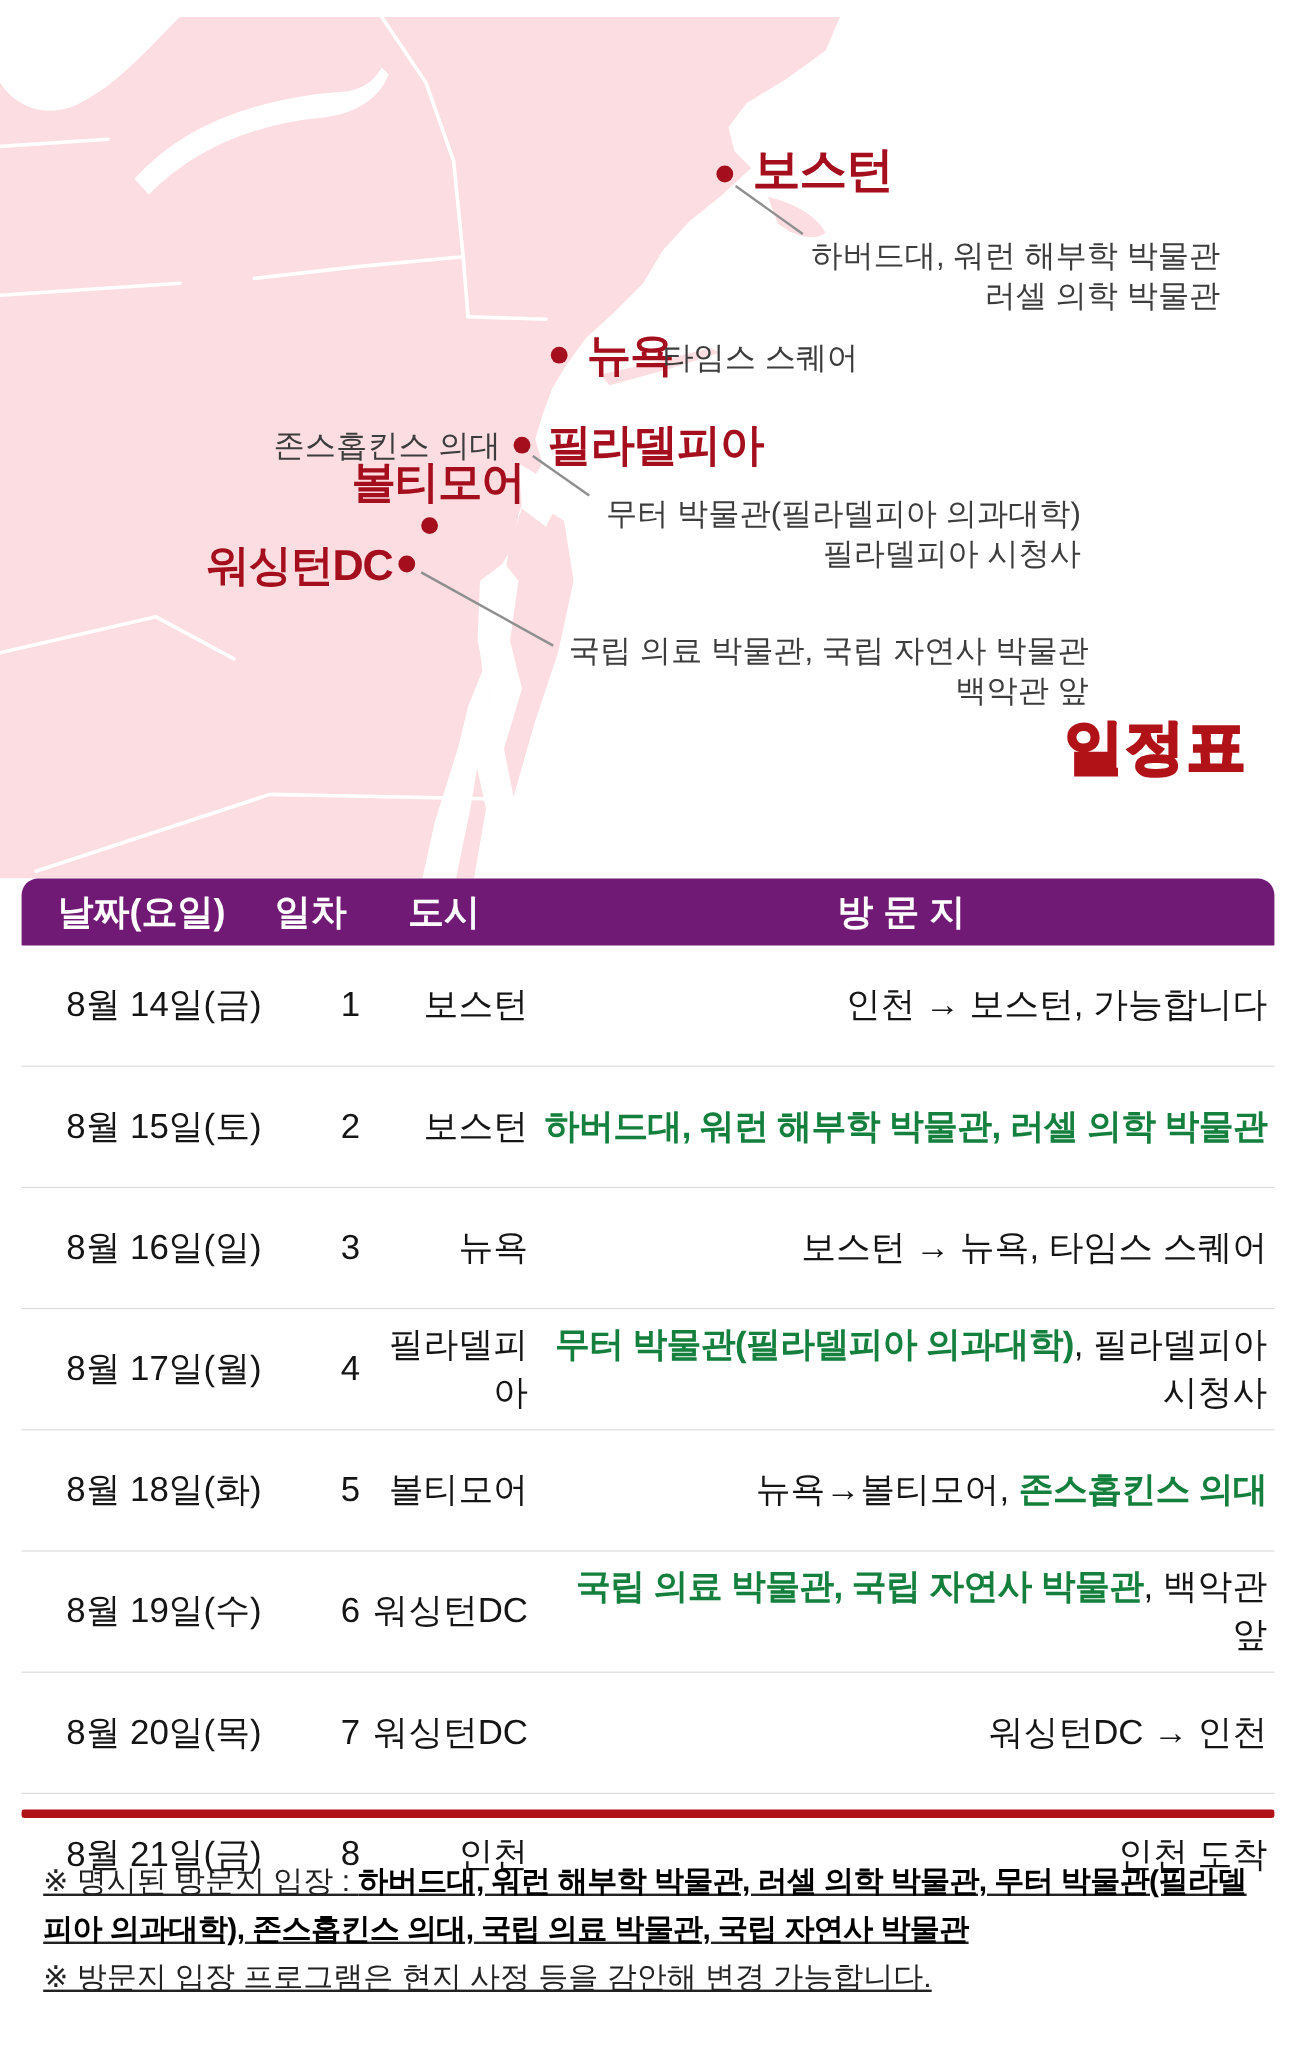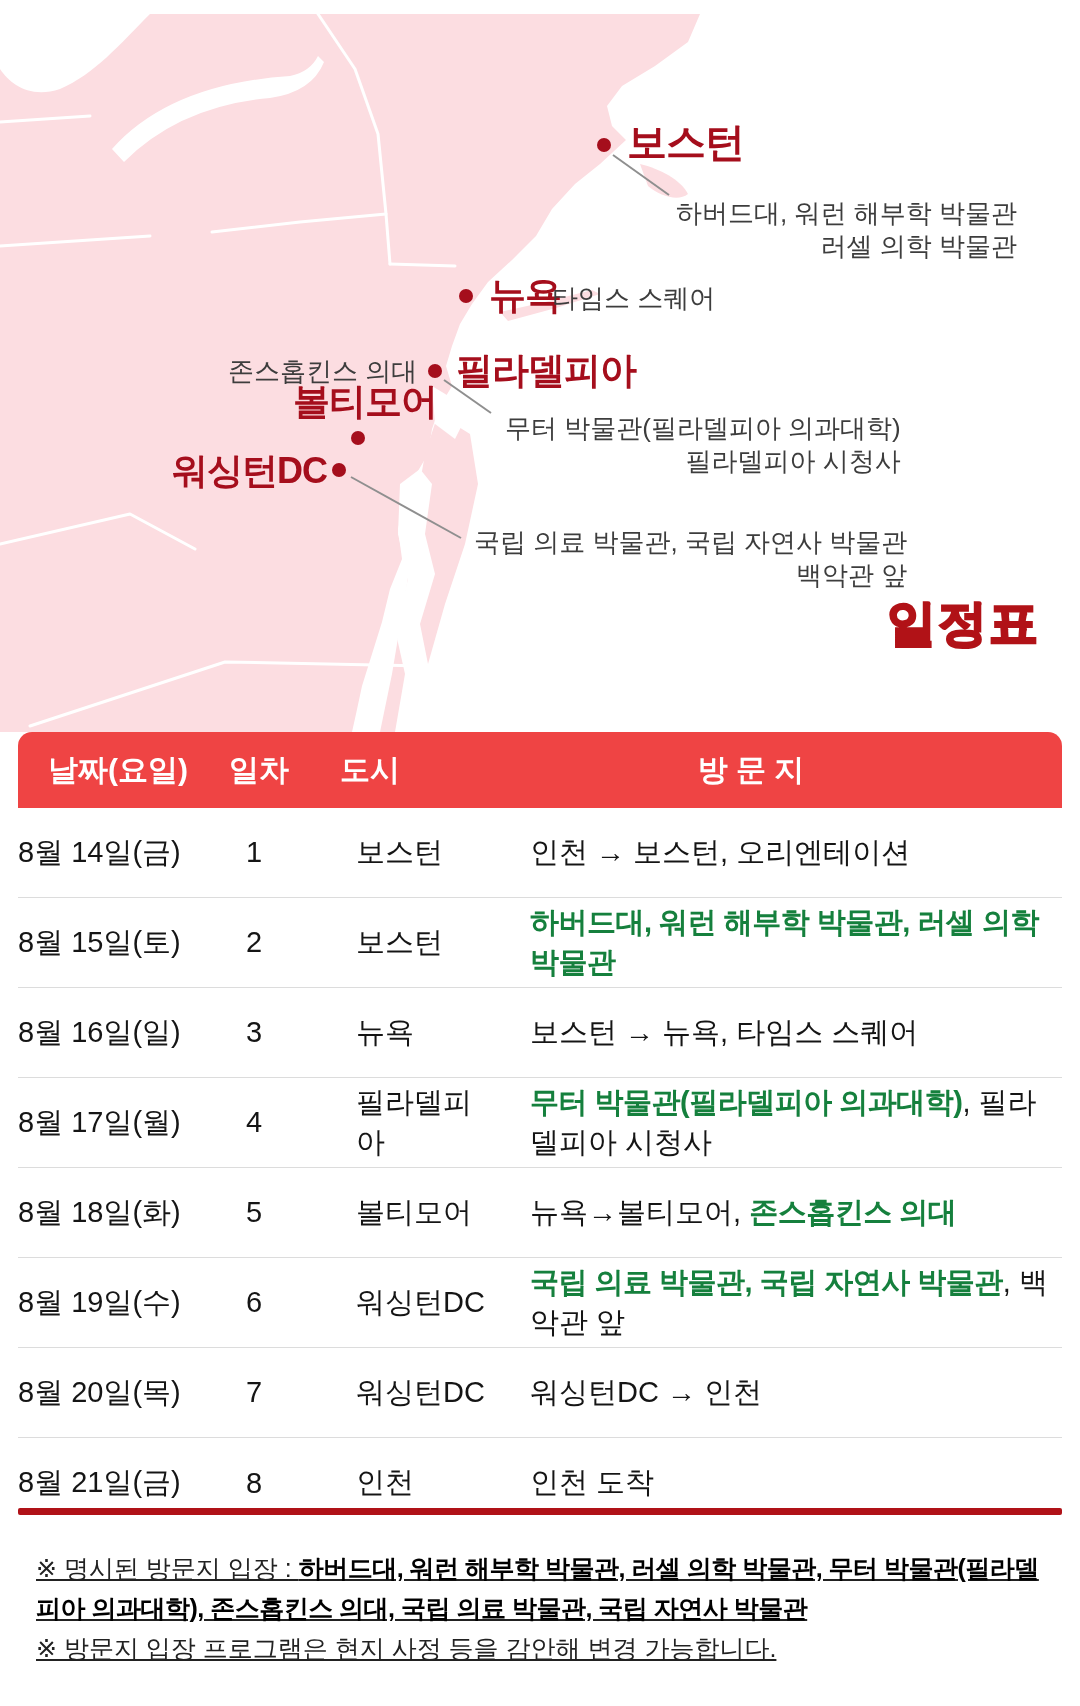--- a/index.html
+++ b/index.html
@@ -31,29 +31,29 @@
   
   #schedule-title {
     position:absolute; top:585px; right:40px;
     font-size:49px; font-weight:900; color:#b11217;
     -webkit-text-stroke:2.5px #b11217; letter-spacing:2px; line-height:1;
   }
   
   #schedule-table { position:absolute; left:18px; top:718px; width:1044px; }
   .thead {
     display:grid; grid-template-columns:200px 82px 140px 1fr;
-    align-items:center; height:76px;
-    background:#ef4444; border-radius:14px 14px 0 0;
+    align-items:center; height:56px;
+    background:#701a75; border-radius:14px 14px 0 0;
     color:#ffffff; font-weight:700; font-size:30px; text-align:center;
   }
   .tr {
     display:grid; grid-template-columns:200px 82px 140px 1fr;
-    align-items:center; height:90px; text-align:left;
+    align-items:center; height:101px; text-align:right;
     border-bottom:1px solid #dcdcdc;
-    font-size:29px; color:#151515;gap:28px;
+    font-size:29px; color:#151515;
   }
   .tr:last-child { border-bottom:none; }
   .td .b { font-weight:700; color:#15803d; letter-spacing:-0.5px; }
   .c-visit { padding:0 6px; }
   #bottom-rule {
     position:absolute; left:18px; top:1494px; width:1044px; height:7px;
     background:#b01218; border-radius:2px;
   }
   
   #footnotes {
@@ -146,21 +146,21 @@
       <div class="th">일차</div>
       <div class="th">도시</div>
       <div class="th">방 문 지</div>
     </div>
 
     <div class="tr">
       <div class="td c-date">8월 14일(금)</div>
       <div class="td c-day">1</div>
       <div class="td c-city">보스턴</div>
       <div class="td c-visit">
-        <span>인천 → 보스턴, 오리엔테이션</span>
+        <span>인천 → 보스턴, 가능합니다</span>
       </div>
     </div>
 
     <div class="tr">
       <div class="td c-date">8월 15일(토)</div>
       <div class="td c-day">2</div>
       <div class="td c-city">보스턴</div>
       <div class="td c-visit">
         <span class="b">하버드대, 워런 해부학 박물관, 러셀 의학 박물관</span>
       </div>

